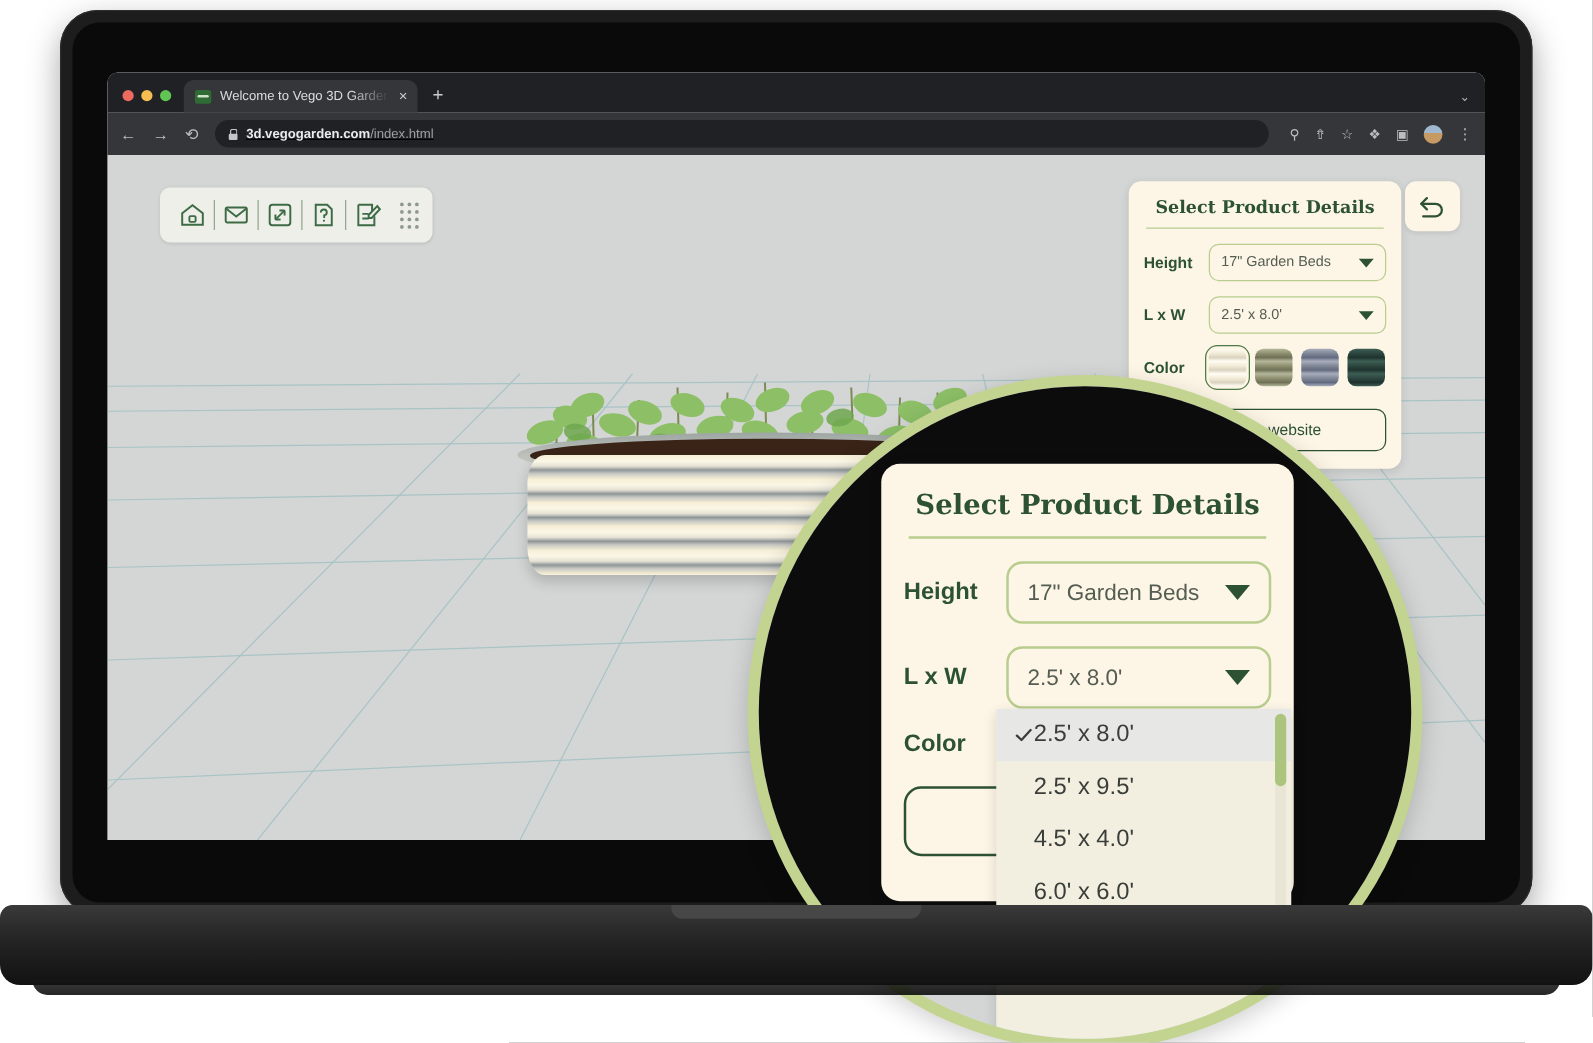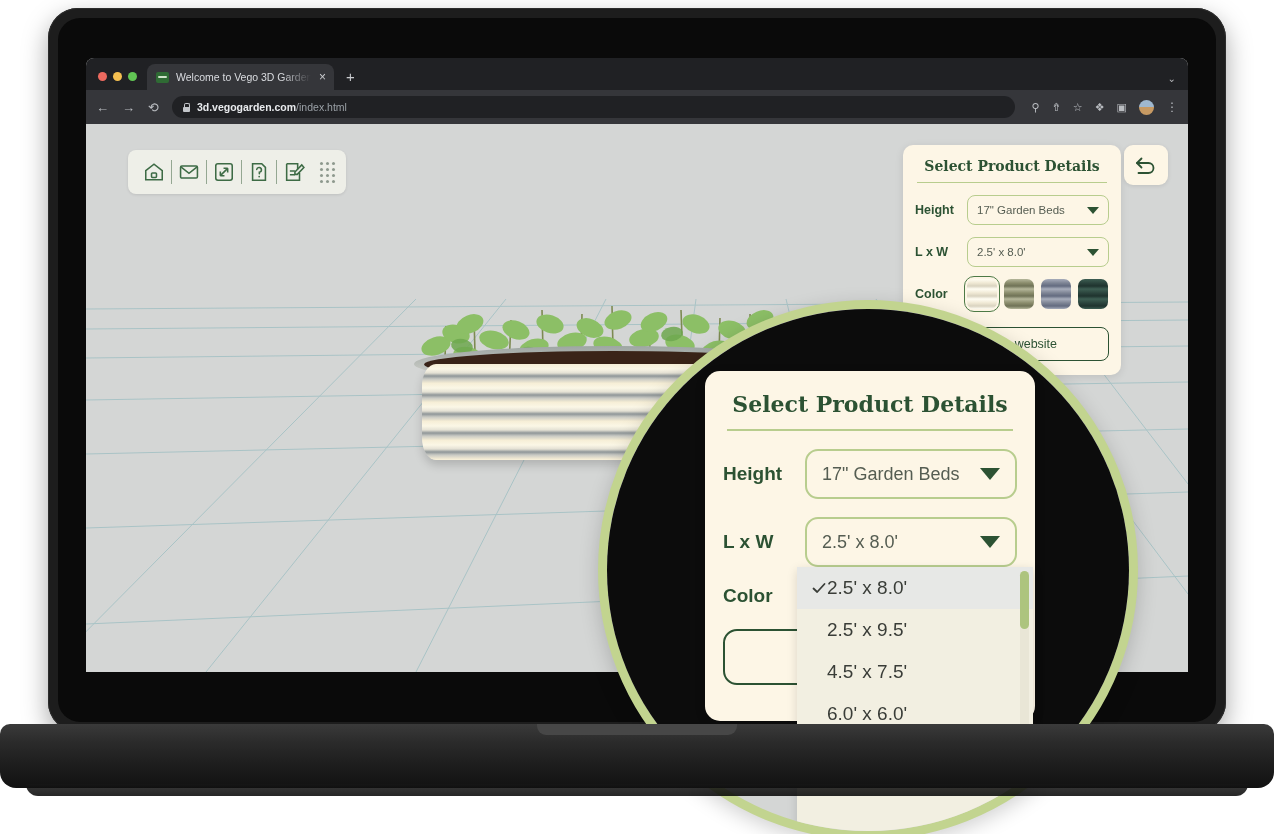--- a/index.html
+++ b/index.html
@@ -53,21 +53,21 @@
   }
   .tab-close{font-size:12px;color:#c9cbce;line-height:1;margin-left:1px;cursor:pointer;}
   .newtab{font-size:15px;color:#c9cbce;margin:0 0 5px 12px;cursor:pointer;}
   .chev-down{position:absolute;right:12px;bottom:6px;color:#b5b7ba;font-size:10px;}
 
   .omnibar{height:34px;background:#35363a;display:flex;align-items:center;padding:0 10px;gap:13px;}
   .navbtn{color:#b9bcc0;font-size:13px;line-height:1;cursor:pointer;}
   .reload{font-size:13px;color:#b9bcc0;transform:scaleX(-1);cursor:pointer;}
   .urlbox{
     flex:1;height:22px;background:#202124;border-radius:12px;display:flex;align-items:center;
-    gap:7px;padding:0 11px;margin-right:4px;
+    gap:7px;padding:0 11px;margin-right:4px;text-decoration:underline;
   }
   .lock{width:7px;height:9px;position:relative;flex:0 0 auto;}
   .lock:before{content:"";position:absolute;left:0;bottom:0;width:7px;height:5px;background:#c3c6ca;border-radius:1px;}
   .lock:after{content:"";position:absolute;left:1.5px;top:0;width:4px;height:4px;border:1.3px solid #c3c6ca;border-bottom:none;border-radius:2px 2px 0 0;}
   .url{font-size:10.5px;white-space:nowrap;}
   .url b{color:#e8eaed;font-weight:700;}
   .url span{color:#9aa0a6;font-weight:400;}
   .omni-icons{display:flex;align-items:center;gap:12px;}
   .oi{color:#b9bcc0;font-size:11px;cursor:pointer;}
   .avatar{width:15px;height:15px;border-radius:50%;background:linear-gradient(#9fb8cf 0 45%,#c79a63 45% 100%);cursor:pointer;}
@@ -443,21 +443,21 @@
         <div class="opt active">
           <svg class="chk" viewBox="0 0 16 16" fill="none" stroke="#3a3d38" stroke-width="1.8" stroke-linecap="round" stroke-linejoin="round">
               <path d="M2.5 8.5 L6.2 12 L13.5 4"></path>
             </svg>
           <span>2.5' x 8.0'</span>
         </div>
         <div class="opt">
             <span>2.5' x 9.5'</span>
           </div>
         <div class="opt">
-            <span>4.5' x 7.5'</span>
+            <span>4.5' x 4.0'</span>
           </div>
         <div class="opt">
             <span>6.0' x 6.0'</span>
           </div>
         <div class="dd-track"></div>
         <div class="dd-thumb"></div>
       </div>
     </div>
   </div>
 

